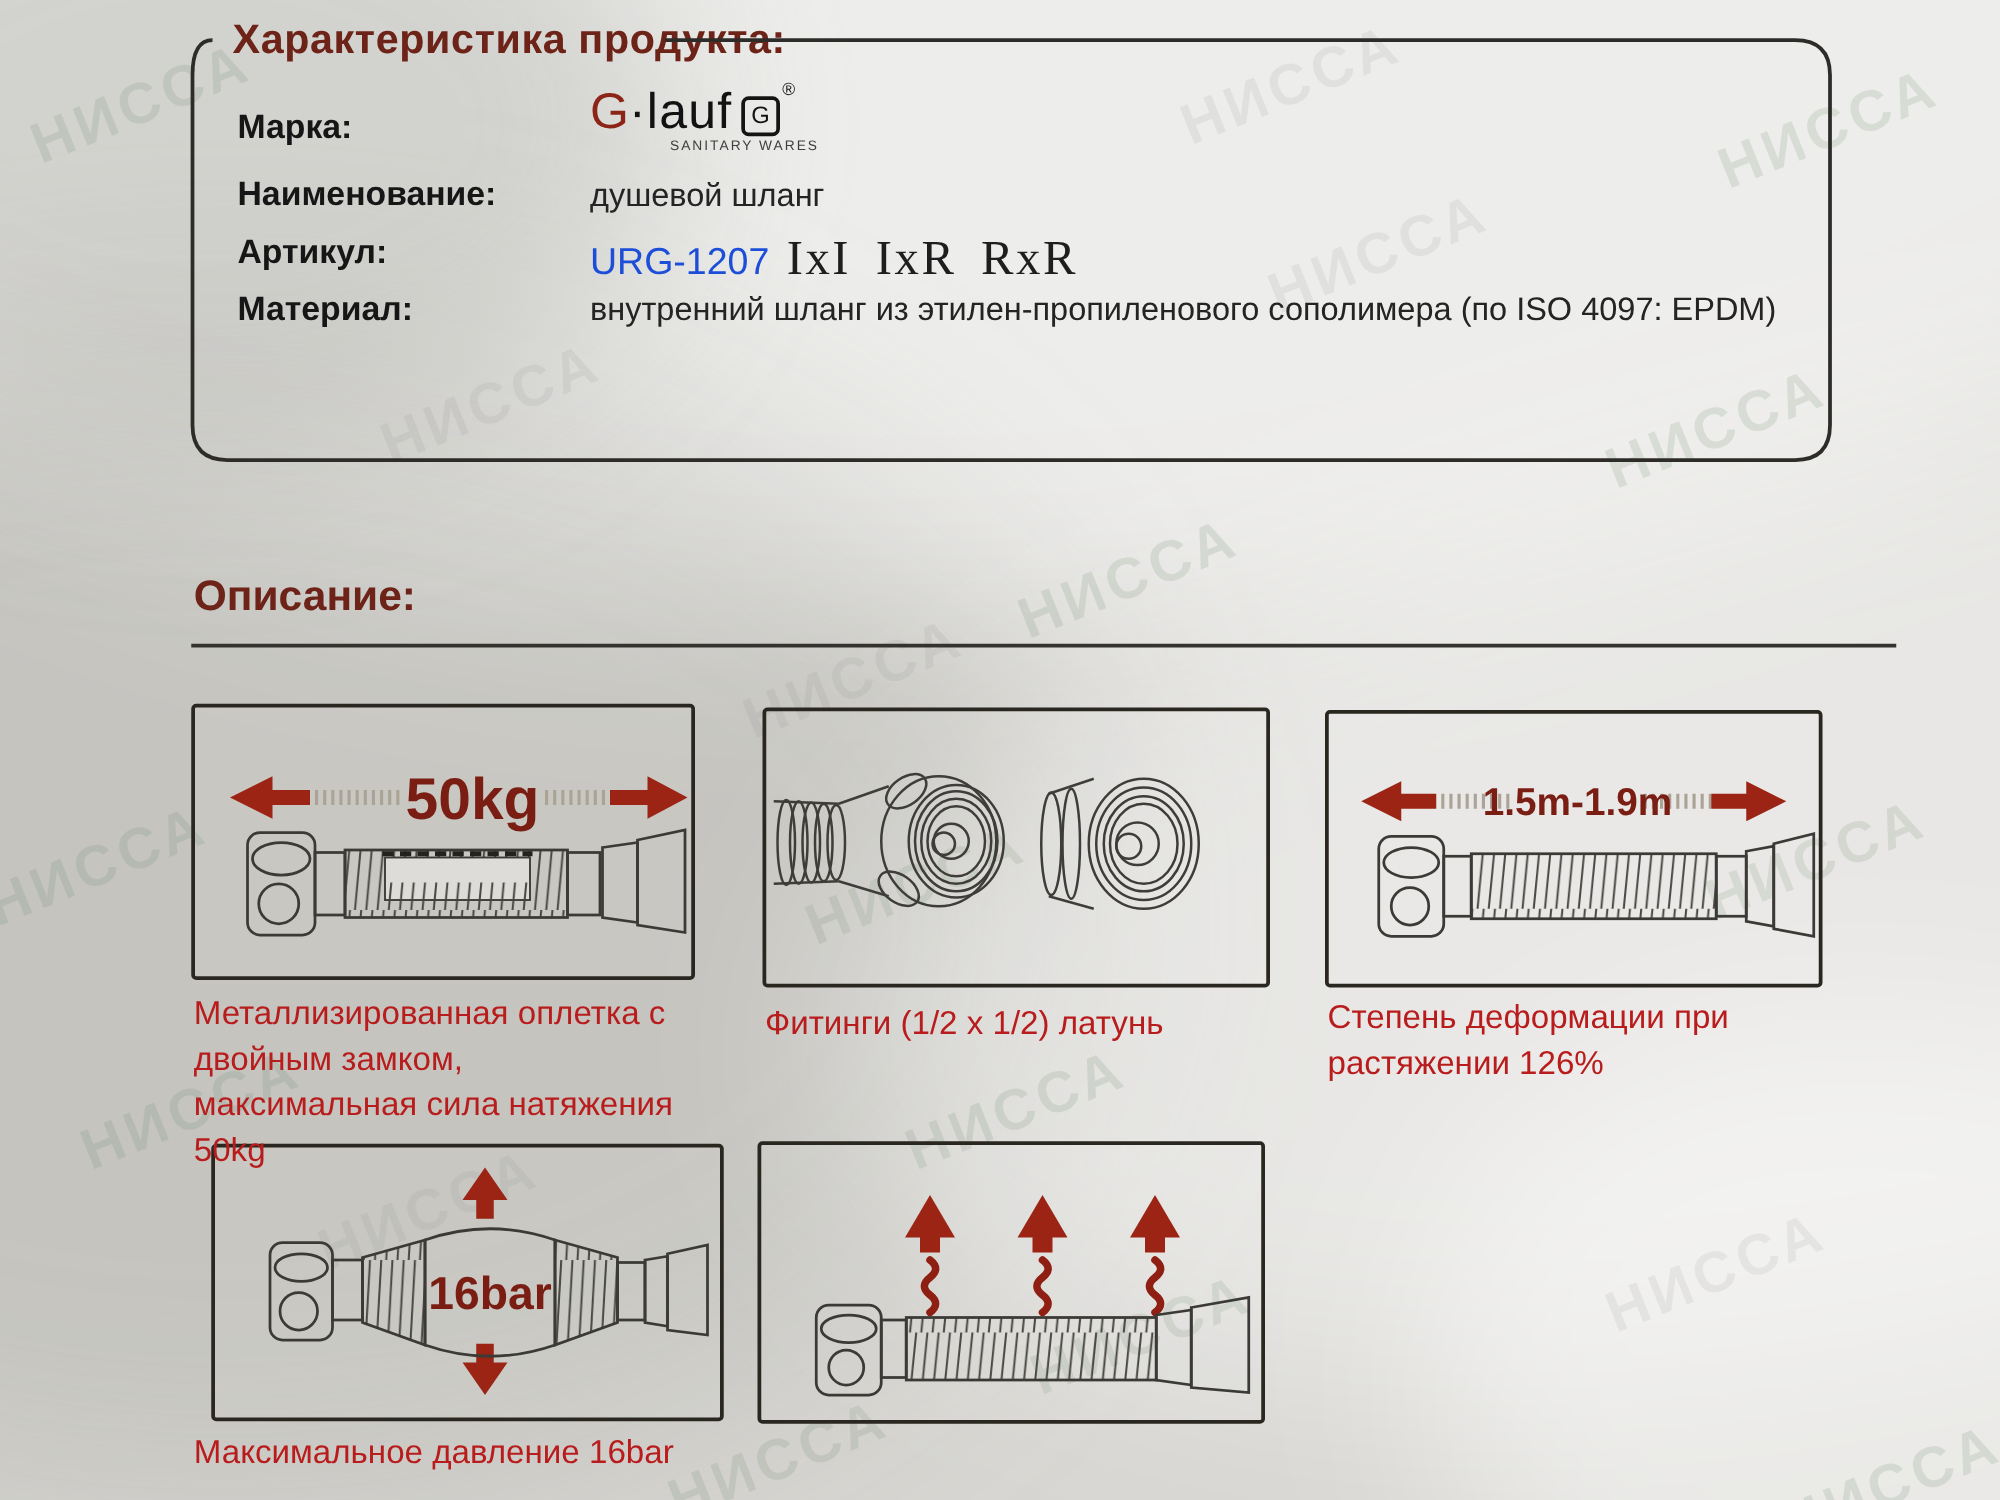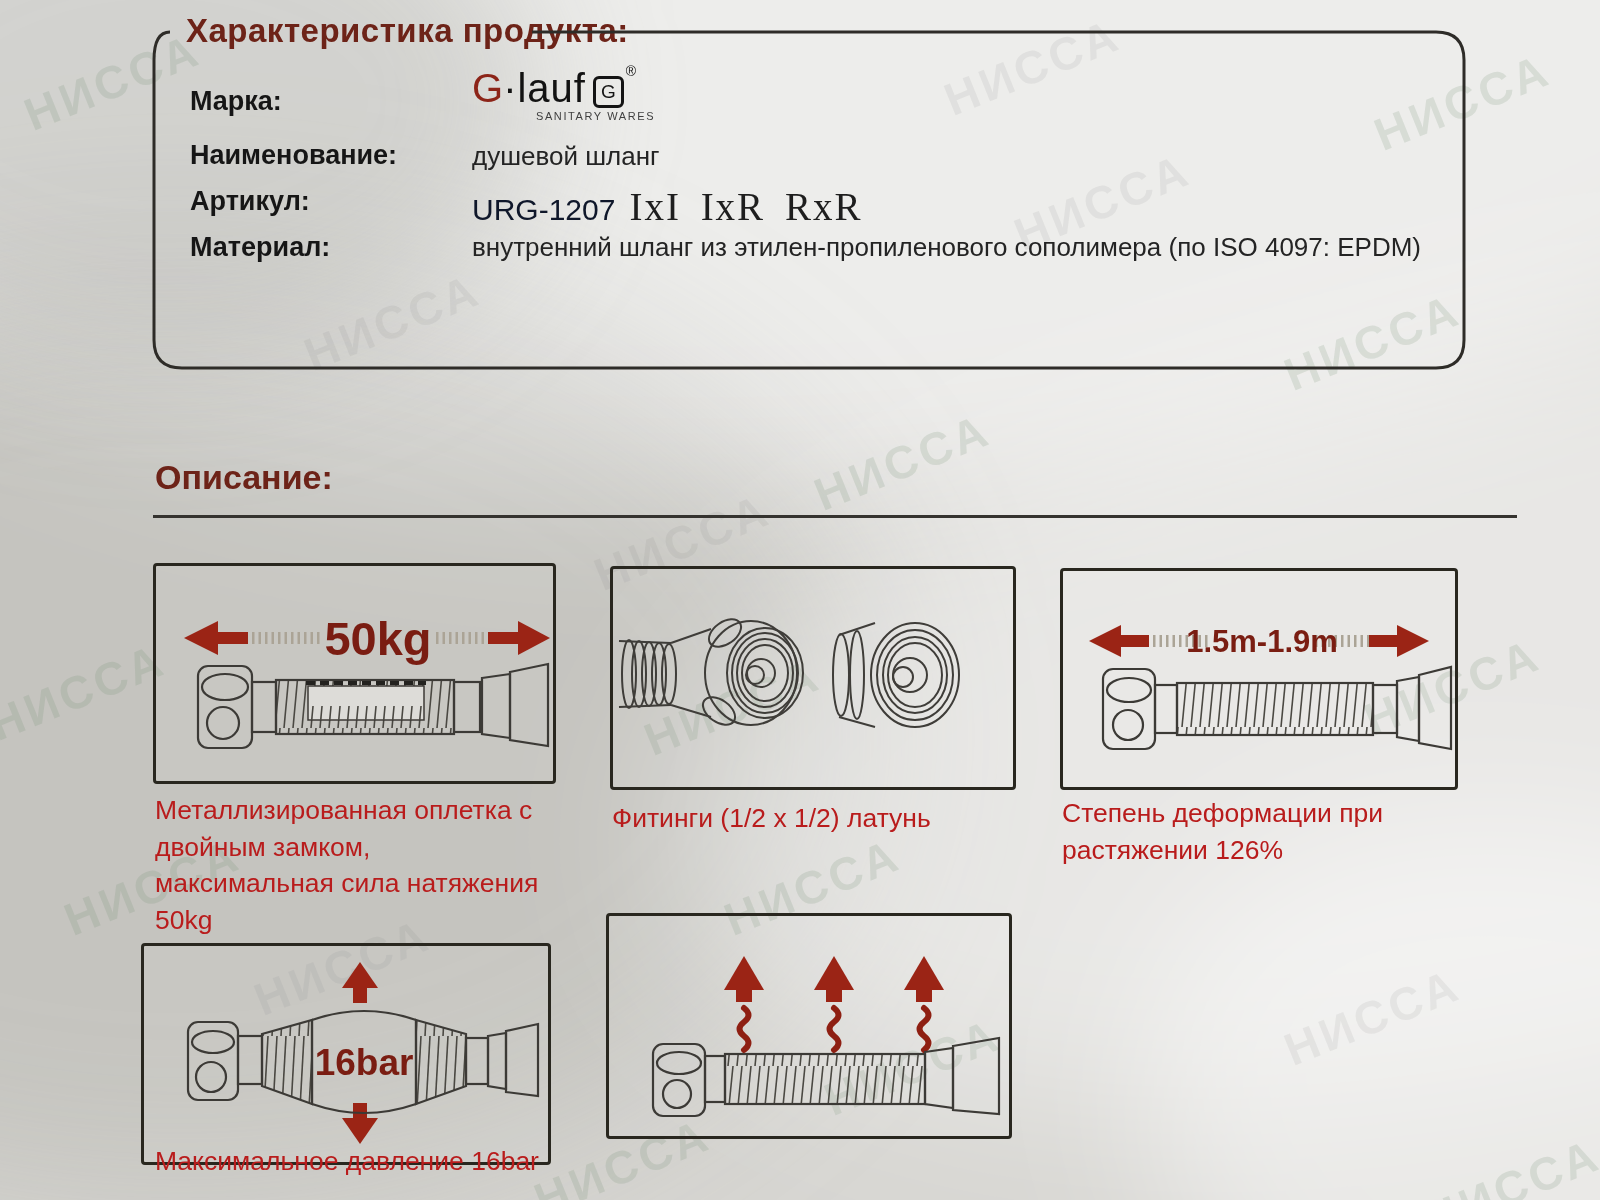--- a/index.html
+++ b/index.html
@@ -42,21 +42,21 @@
   .logo-row{font-size:40px;font-weight:normal;line-height:1;white-space:nowrap;}
   .logo-g{color:#8c2418;}
   .logo-rest{color:#121212;letter-spacing:1px;}
   .logo-badge{
     display:inline-block;border:3px solid #141414;border-radius:6px;
     font-size:19px;line-height:1;padding:3px 5px 4px;margin-left:7px;vertical-align:4px;color:#141414;
   }
   .logo-reg{font-size:14px;color:#141414;vertical-align:26px;margin-left:2px;}
   .logo-tagline{font-size:11px;letter-spacing:1.6px;color:#3f3f3f;margin:2px 0 0 64px;}
 
-  .article-code{font-size:30px;color:#0f172a;}
+  .article-code{font-size:30px;color:#1d4ed8;}
   .article-variants{font-family:"Liberation Serif","DejaVu Serif",serif;font-size:39px;color:#1e1e1e;margin-left:14px;letter-spacing:2px;word-spacing:8px;}
 
   .card{
     position:absolute;border:3px solid #29271f;border-radius:4px;background:rgba(255,255,255,0.06);
   }
   .card svg{display:block;}
   .caption{position:absolute;font-size:26.5px;line-height:1.38;color:#b91c1c;}
   svg text{font-family:"Liberation Sans","DejaVu Sans",sans-serif;font-weight:bold;}
 </style>
 </head>
@@ -209,21 +209,21 @@
         <circle cx="65" cy="154" r="15"></circle>
         <rect x="92" y="114" width="22" height="48"></rect>
         <rect x="114" y="112" width="196" height="52" fill="url(#h3)"></rect>
         <rect x="310" y="114" width="24" height="48"></rect>
         <path d="M 334 110 L 356 106 L 356 170 L 334 166 Z"></path>
         <path d="M 356 104 L 388 96 L 388 178 L 356 172 Z"></path>
       </g>
     </svg>
   </div>
 
-  <div class="card" style="left:141px;top:915px;width:404px;height:216px;margin-top:28px;">
+  <div class="card" style="left:169px;top:915px;width:404px;height:216px;">
     <svg width="404" height="216" viewBox="0 0 404 216">
       <defs>
         <pattern id="h4" width="9" height="90" patternUnits="userSpaceOnUse">
           <line x1="7" y1="0" x2="2" y2="90" stroke="#4a4842" stroke-width="1.6"></line>
         </pattern>
       </defs>
       <g>
         <polygon points="198,42 216,16 234,42" fill="#9b2415"></polygon>
         <rect x="209" y="40" width="14" height="17" fill="#9b2415"></rect>
         <polygon points="198,172 216,198 234,172" fill="#9b2415"></polygon>

